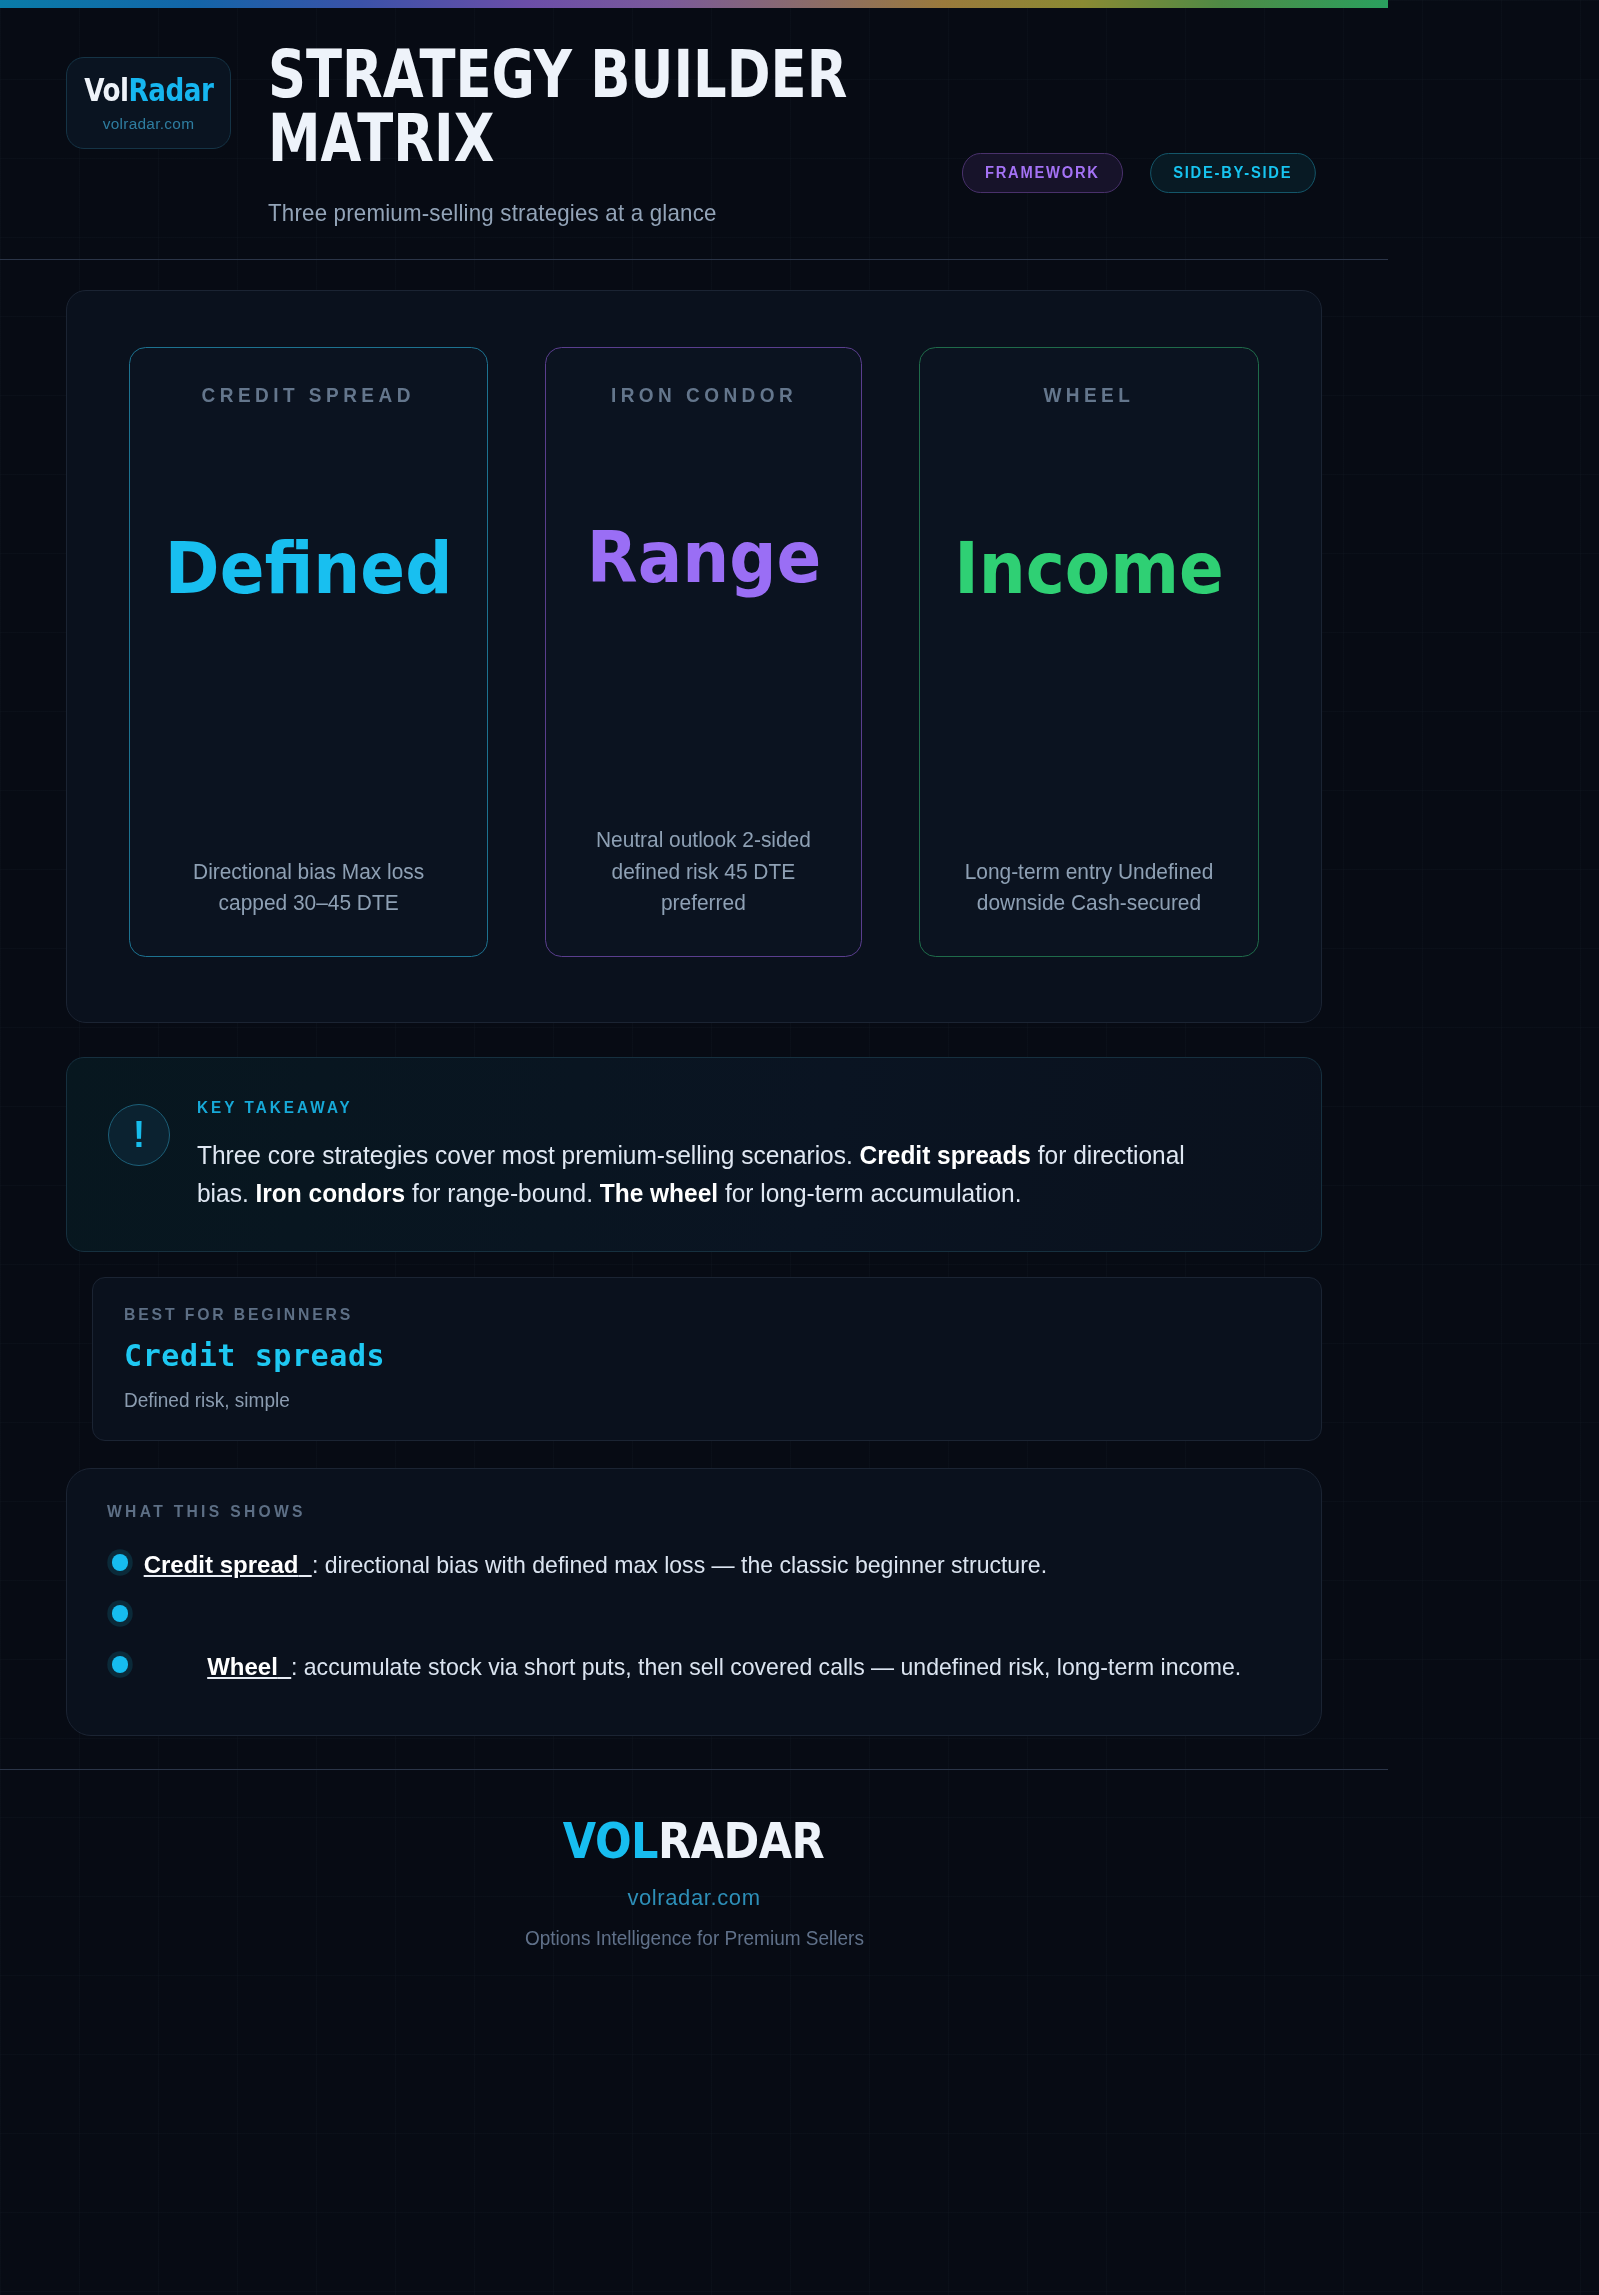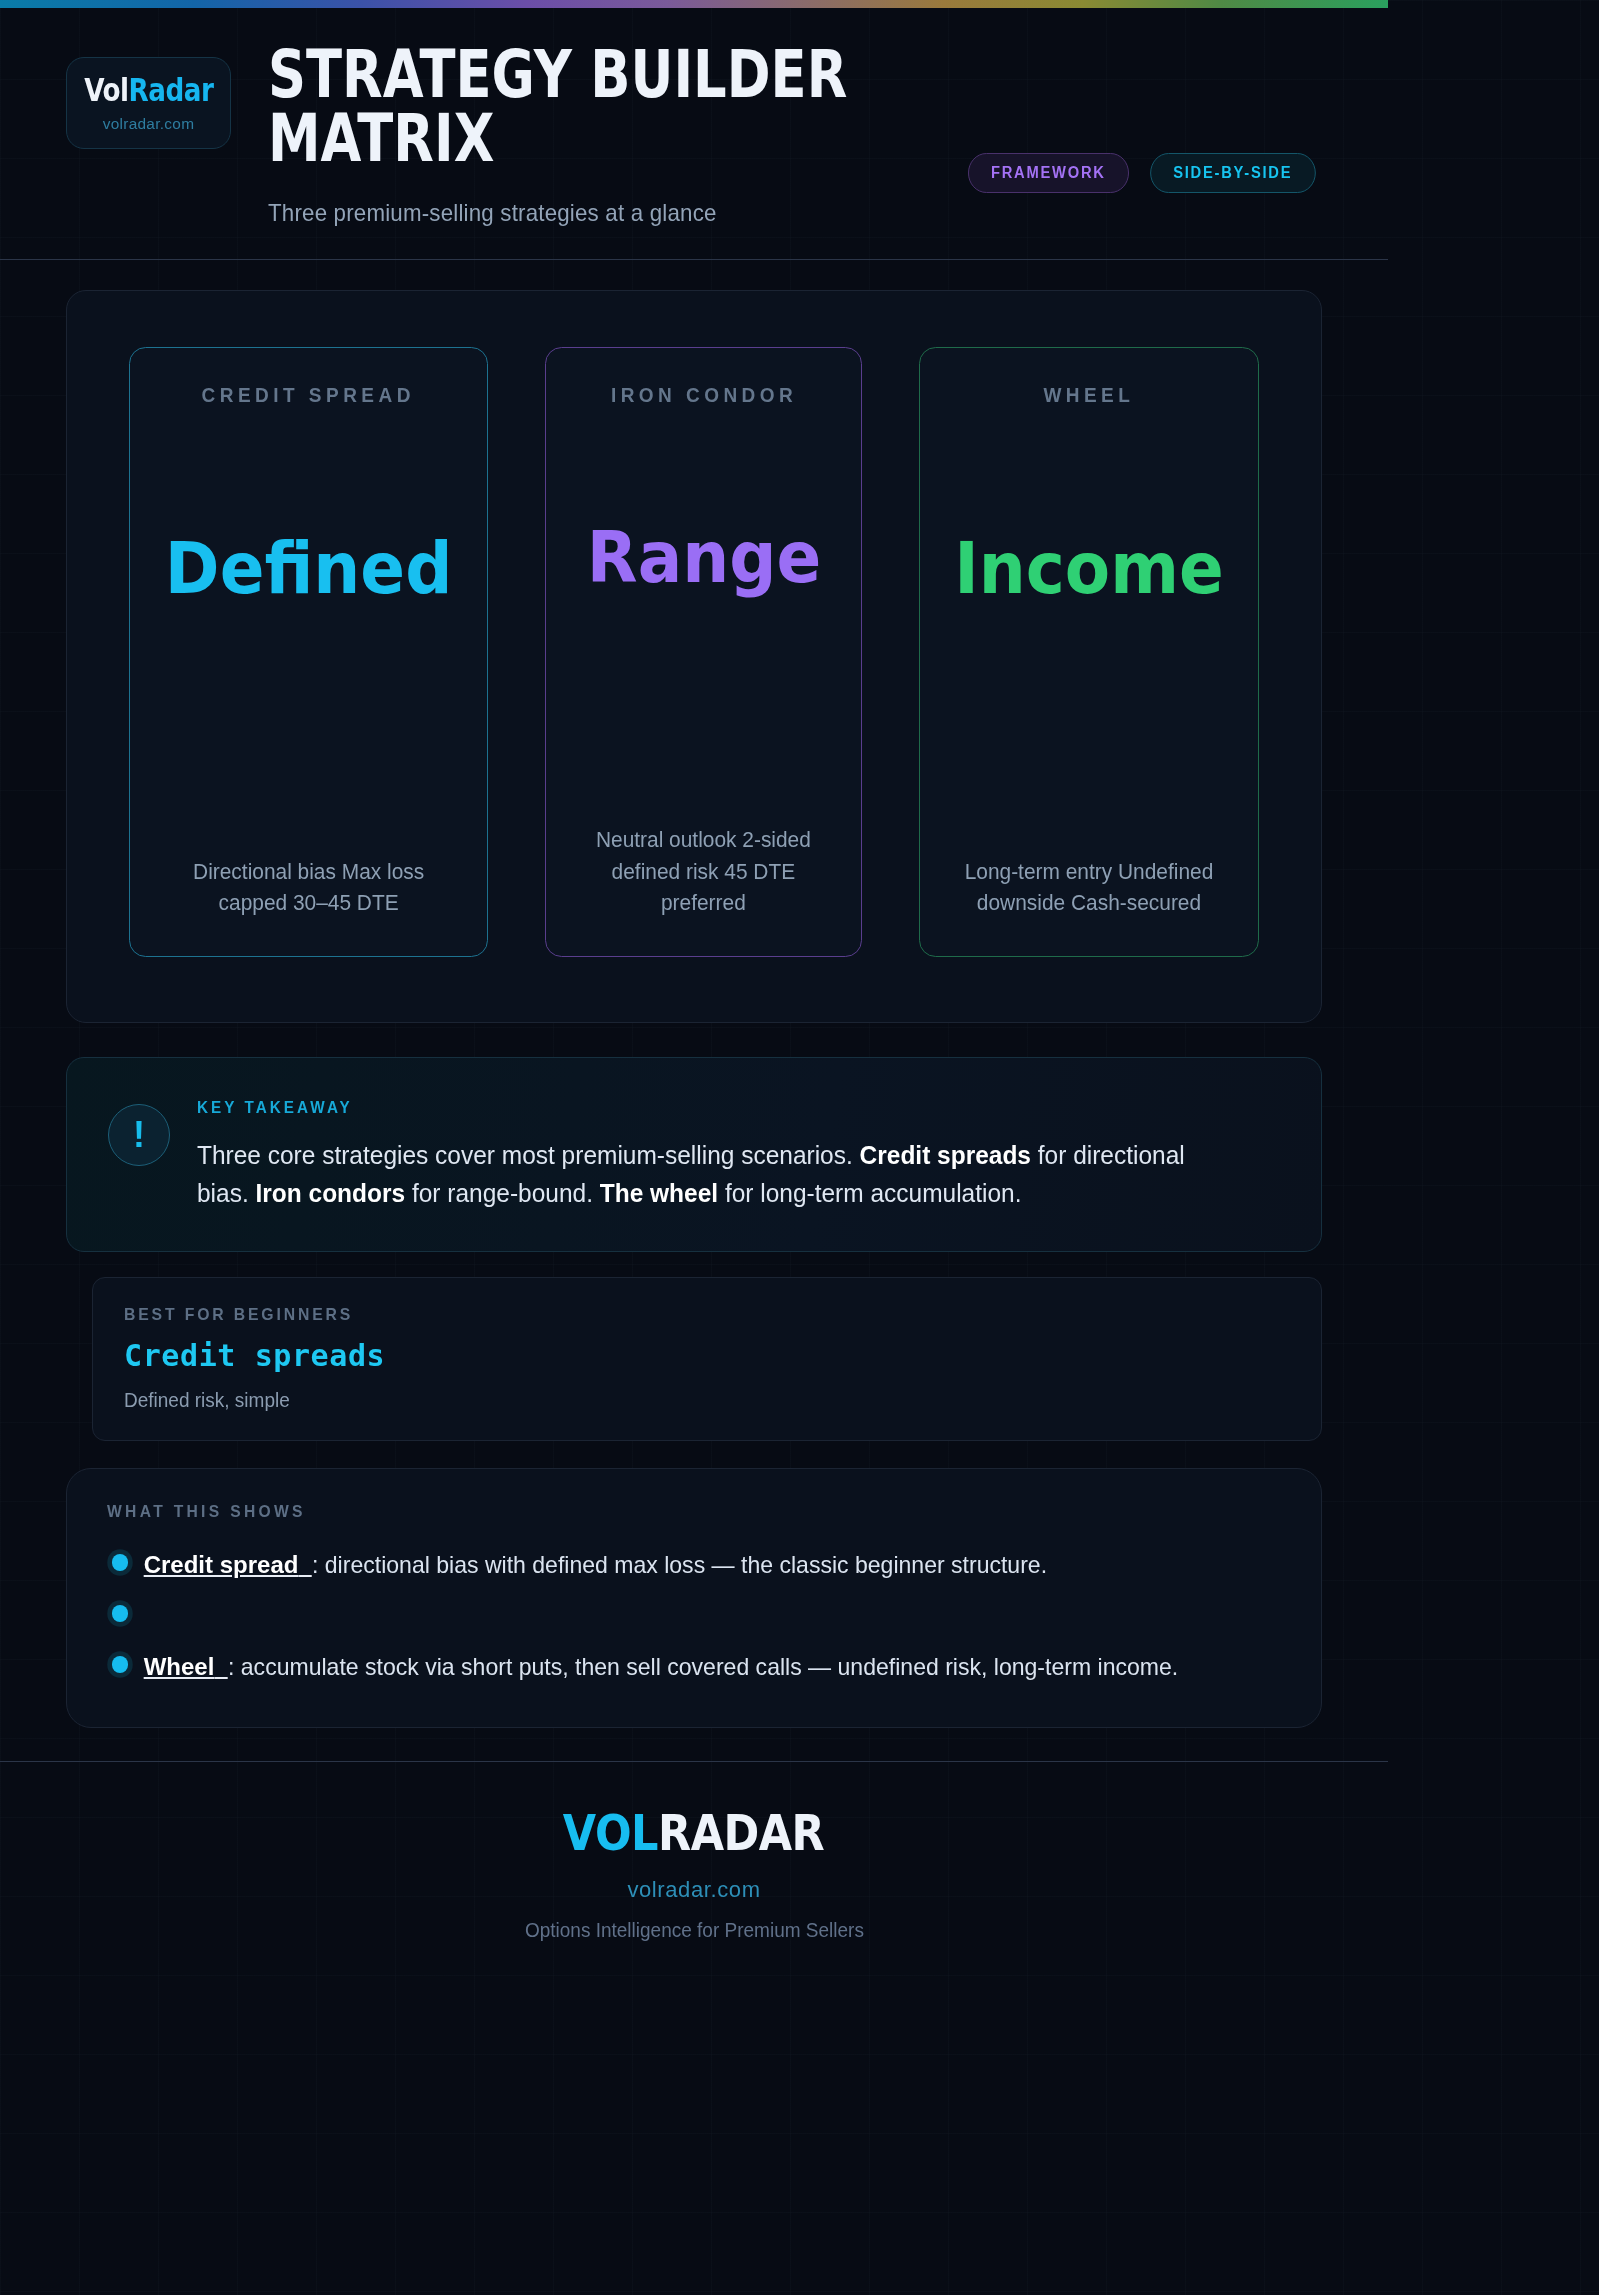--- a/index.html
+++ b/index.html
@@ -80,21 +80,21 @@
   .subtitle{
     margin-top:28.4px;
     font-size:24px;
     color:#93a4b8;
     transform:scaleX(0.93);
     transform-origin:left top;
     letter-spacing:0.2px;
   }
   .badges{
     position:absolute; right:66px; top:145px;
-    display:flex; gap:7px;text-align:right;
+    display:flex; gap:13px;text-align:right;
   }
   .badge{
     padding:10px 24px;
     border-radius:592px;
     font-size:16px;
     font-weight:bold;
     letter-spacing:1.9px;
     transform:scaleX(0.92);
   }
   .badge.purple{
@@ -236,21 +236,21 @@
     transform:scaleX(0.92); transform-origin:left;
   }
   .shows-list{ list-style:none; margin-top:26px;text-decoration:underline; }
   .shows-item{
     display:flex; align-items:baseline;
     gap:15.4px;
     margin-bottom:26px;
     font-size:24px; line-height:1.4;
     color:#dfe7f2;
   }
-  .shows-item:last-child{ margin-bottom:4px; }
+  .shows-item:last-child{ margin-bottom:12px;justify-content:space-between; }
   .bullet{
     flex:0 0 auto;
     width:16.6px; height:16.6px;
     border-radius:50%;
     background:#16bcef;
     box-shadow:0 0 0 4.7px #0b2a39;
     position:relative; top:-2.4px;
     margin-left:4.7px;
   }
   .shows-item .term{ font-weight:bold; color:#ffffff; white-space:nowrap; }

